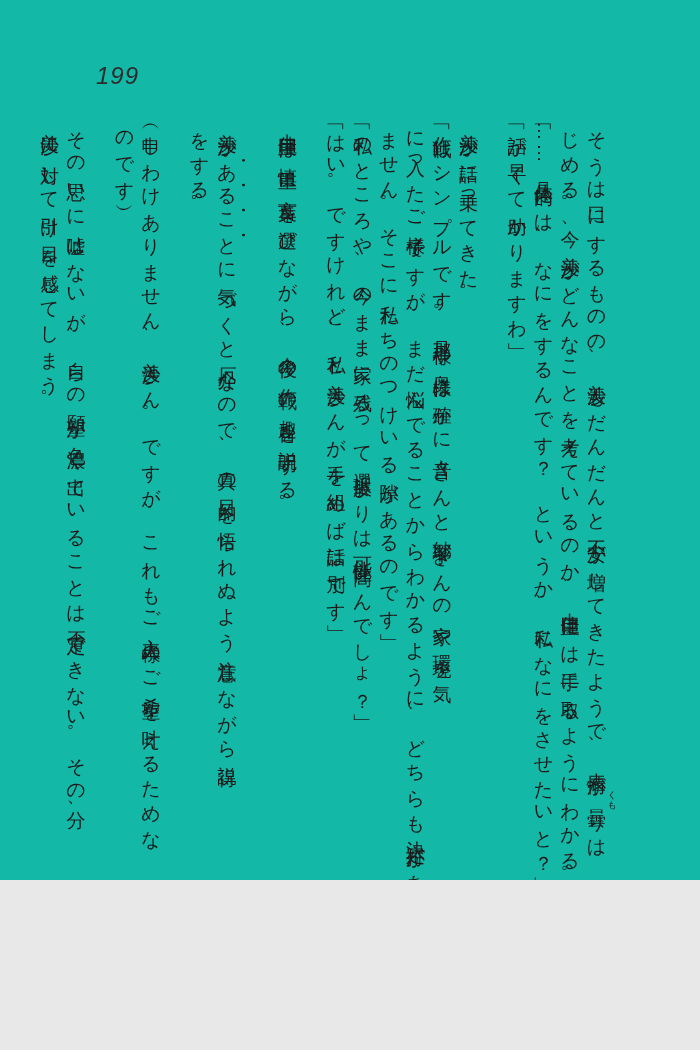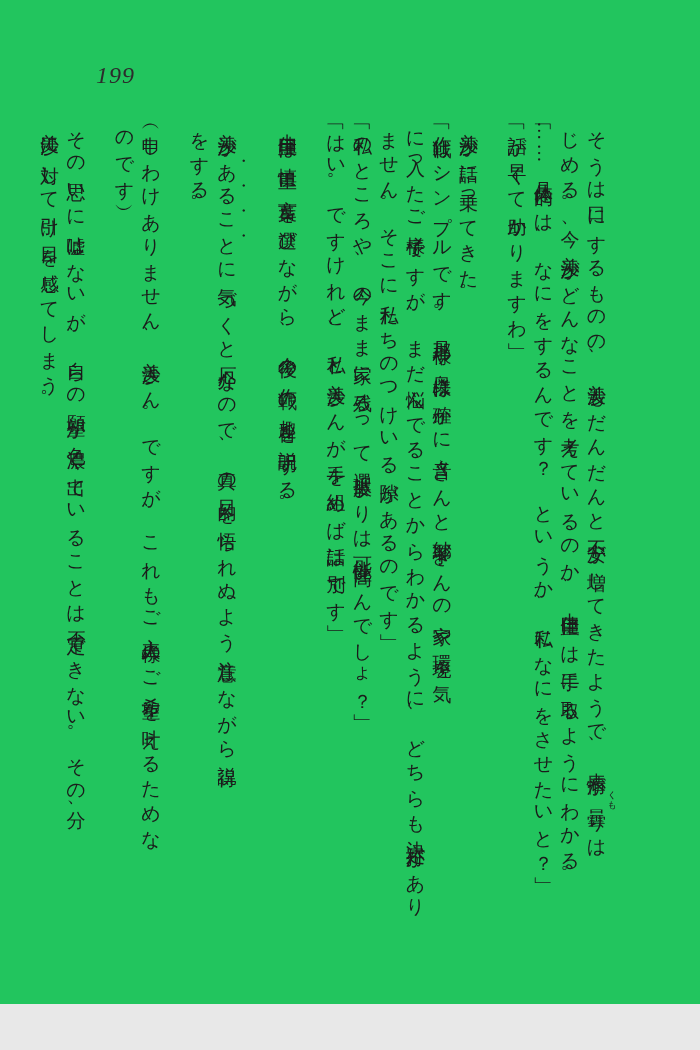--- a/index.html
+++ b/index.html
@@ -3,24 +3,24 @@
 <meta charset="utf-8">
 <style>
   html, body {
     margin: 0;
     padding: 0;
     background: #e8e8e8;
   }
   .page {
     position: relative;
     width: 700px;
-    height: 1004px;
-    background: #22c55e;
+    height: 880px;
+    background: #14b8a6;
     overflow: hidden;
-    font-family: Liberation Serif, serif;
+    font-family: Liberation Sans, sans-serif;
   }
   .page-number {
     position: absolute;
     left: 96px;
     top: 62px;
     font-size: 24px;
     font-style: italic;
     color: #2c2c2c;
     letter-spacing: 1px;
   }

